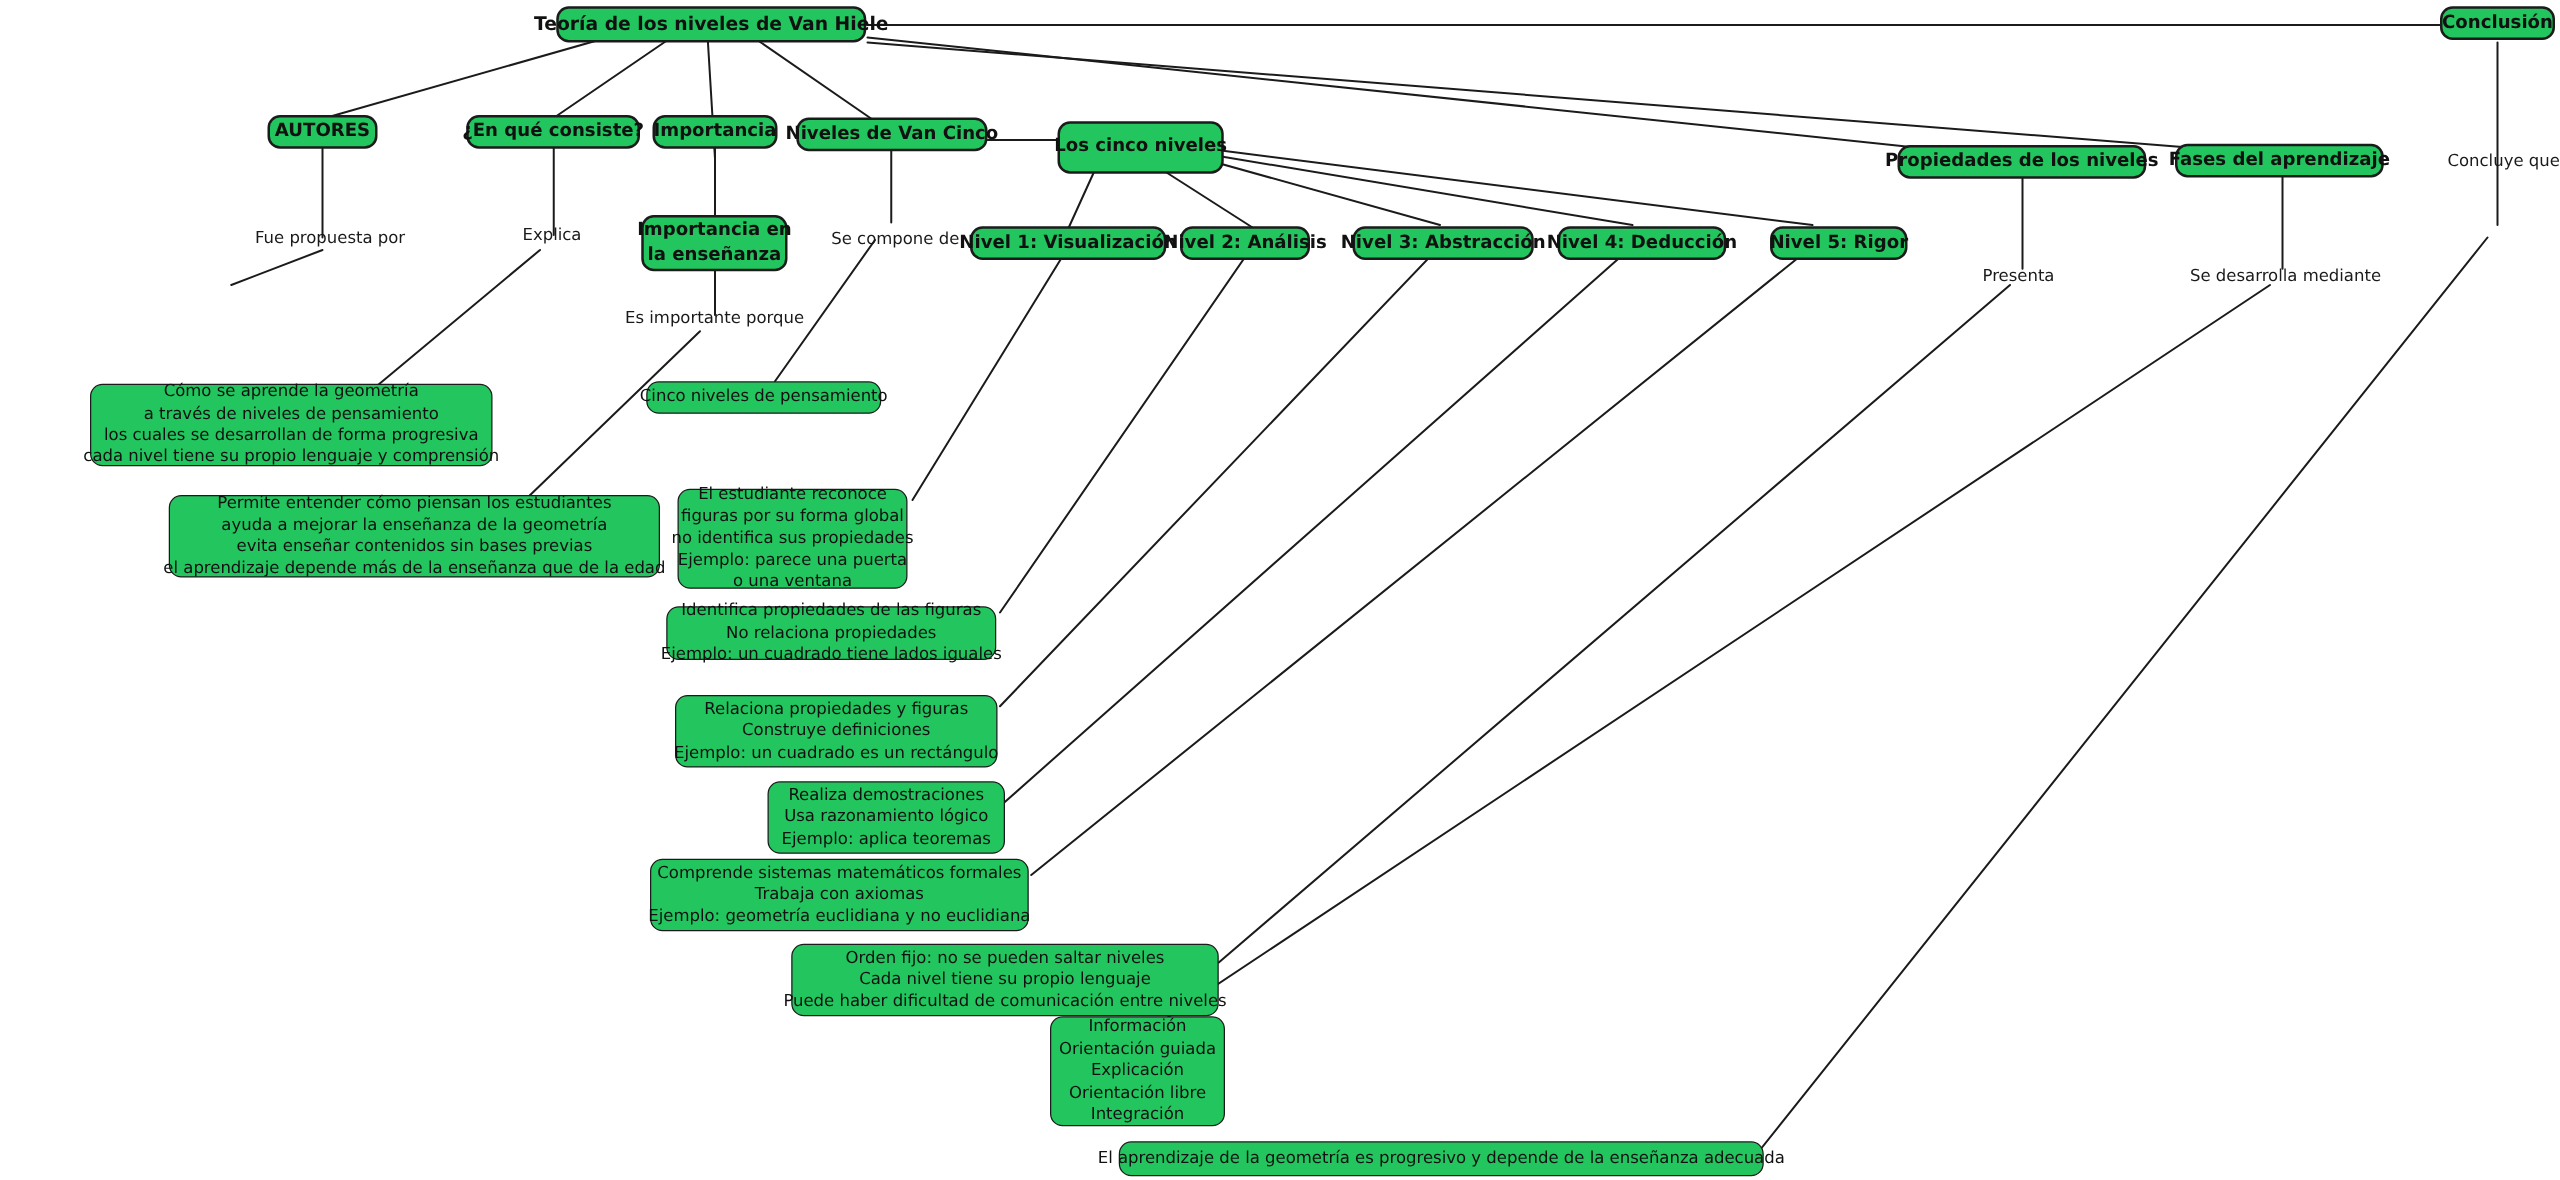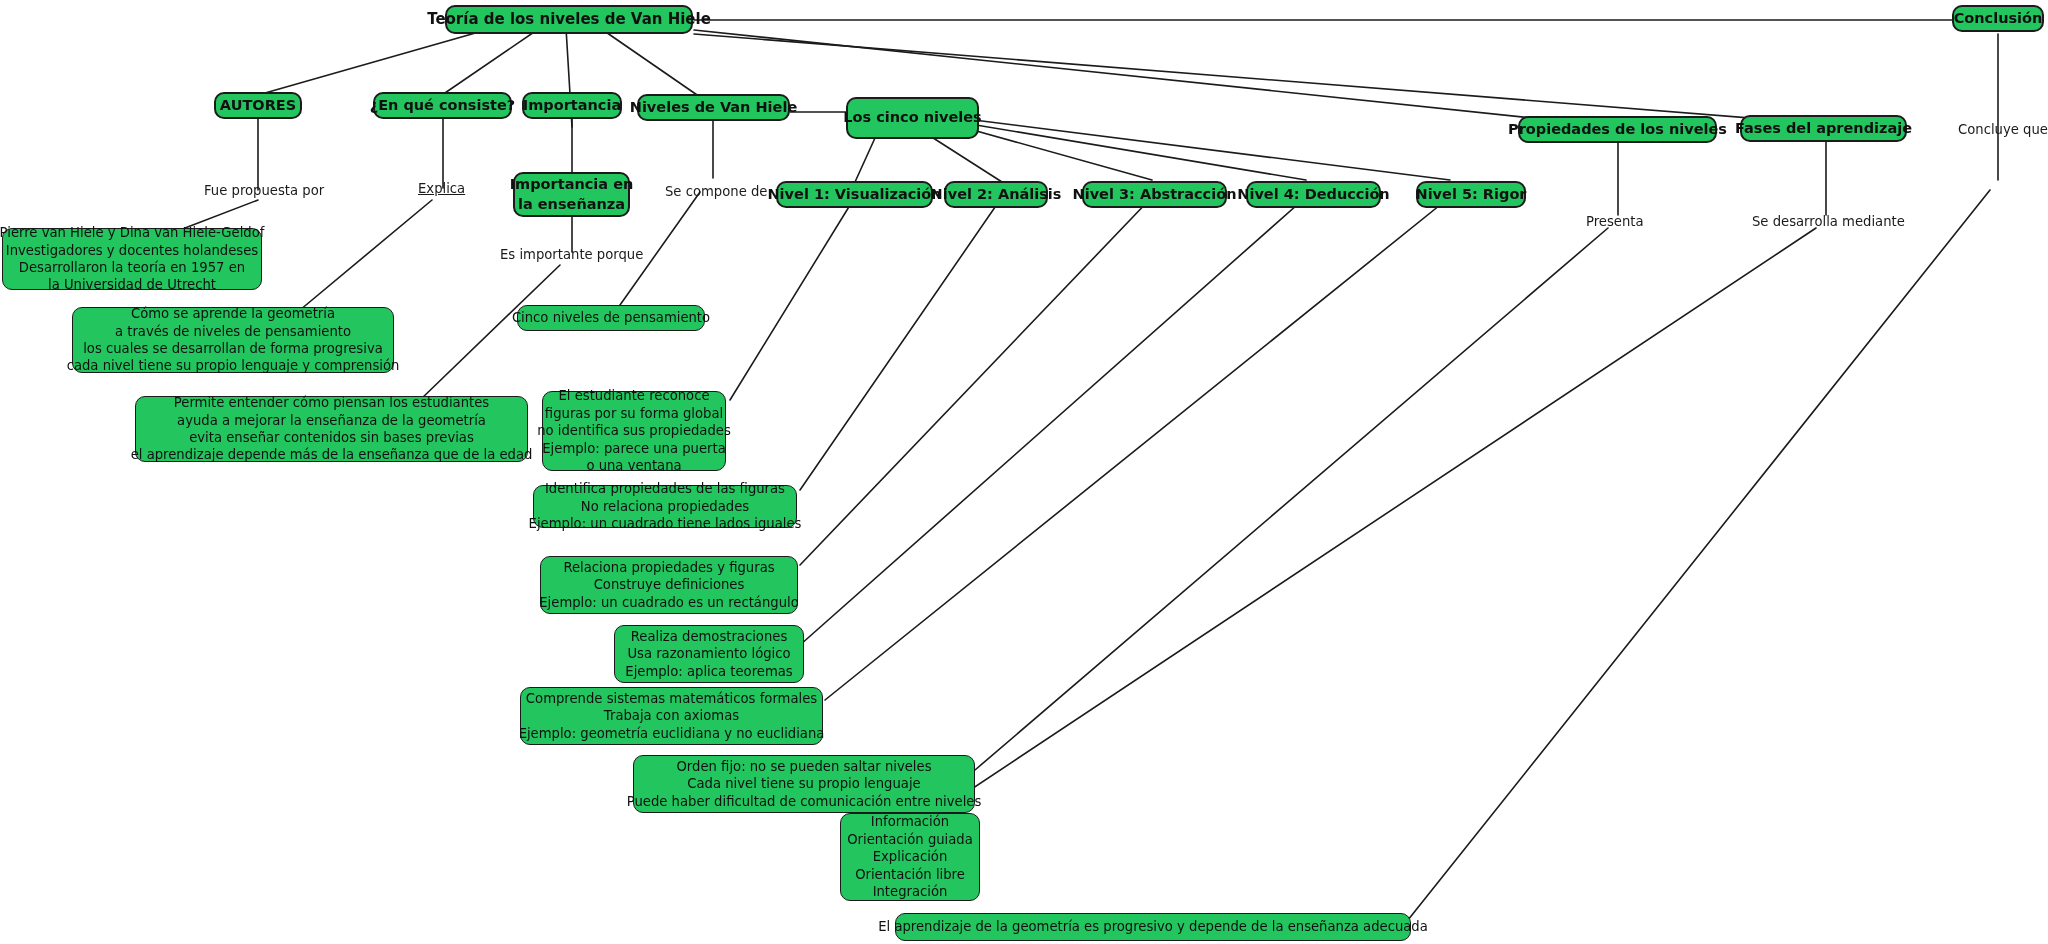--- a/index.html
+++ b/index.html
@@ -120,21 +120,21 @@
   </svg>
 
   <div class="node concept root" style="left:445px; top:5px; width:248px; height:29px;">Teoría de los niveles de Van Hiele</div>
 
   <div class="node concept" style="left:214px; top:92px; width:88px; height:27px;">AUTORES</div>
 
   <div class="node concept" style="left:373px; top:92px; width:139px; height:27px;">¿En qué consiste?</div>
 
   <div class="node concept" style="left:522px; top:92px; width:100px; height:27px;">Importancia</div>
 
-  <div class="node concept" style="left:637px; top:94px; width:153px; height:27px;">Niveles de Van Hiele</div>
+  <div class="node concept" style="left:637px; top:94px; width:153px; height:27px;">Niveles de Van Cinco</div>
 
   <div class="node concept" style="left:846px; top:97px; width:133px; height:42px;">Los cinco niveles</div>
 
   <div class="node concept" style="left:1518px; top:116px; width:199px; height:27px;">Propiedades de los niveles</div>
 
   <div class="node concept" style="left:1740px; top:115px; width:167px; height:27px;">Fases del aprendizaje</div>
 
   <div class="node concept" style="left:1952px; top:5px; width:92px; height:27px;">Conclusión</div>
 
   <div class="node concept" style="left:513px; top:172px; width:117px; height:45px;">Importancia en
@@ -143,24 +143,20 @@
   <div class="node concept" style="left:776px; top:181px; width:157px; height:27px;">Nivel 1: Visualización</div>
 
   <div class="node concept" style="left:944px; top:181px; width:104px; height:27px;">Nivel 2: Análisis</div>
 
   <div class="node concept" style="left:1082px; top:181px; width:145px; height:27px;">Nivel 3: Abstracción</div>
 
   <div class="node concept" style="left:1246px; top:181px; width:135px; height:27px;">Nivel 4: Deducción</div>
 
   <div class="node concept" style="left:1416px; top:181px; width:110px; height:27px;">Nivel 5: Rigor</div>
 
-  <div class="node detail" style="left:2px; top:228px; width:260px; height:62px;">Pierre van Hiele y Dina van Hiele-Geldof
-Investigadores y docentes holandeses
-Desarrollaron la teoría en 1957 en
-la Universidad de Utrecht</div>
 
   <div class="node detail" style="left:72px; top:307px; width:322px; height:66px;">Cómo se aprende la geometría
 a través de niveles de pensamiento
 los cuales se desarrollan de forma progresiva
 cada nivel tiene su propio lenguaje y comprensión</div>
 
   <div class="node detail" style="left:135px; top:396px; width:393px; height:66px;">Permite entender cómo piensan los estudiantes
 ayuda a mejorar la enseñanza de la geometría
 evita enseñar contenidos sin bases previas
 el aprendizaje depende más de la enseñanza que de la edad</div>
@@ -196,21 +192,21 @@
   <div class="node detail" style="left:840px; top:813px; width:140px; height:88px;">Información
 Orientación guiada
 Explicación
 Orientación libre
 Integración</div>
 
   <div class="node detail" style="left:895px; top:913px; width:516px; height:28px;">El aprendizaje de la geometría es progresivo y depende de la enseñanza adecuada</div>
 
   <div class="link-label" style="left:204px; top:183px;">Fue propuesta por</div>
 
-  <div class="link-label" style="left:418px; top:181px;text-decoration:underline;">Explica</div>
+  <div class="link-label" style="left:418px; top:181px;">Explica</div>
 
   <div class="link-label" style="left:500px; top:247px;">Es importante porque</div>
 
   <div class="link-label" style="left:665px; top:184px;">Se compone de</div>
 
   <div class="link-label" style="left:1586px; top:214px;">Presenta</div>
 
   <div class="link-label" style="left:1752px; top:214px;">Se desarrolla mediante</div>
 
   <div class="link-label" style="left:1958px; top:122px;">Concluye que</div>

